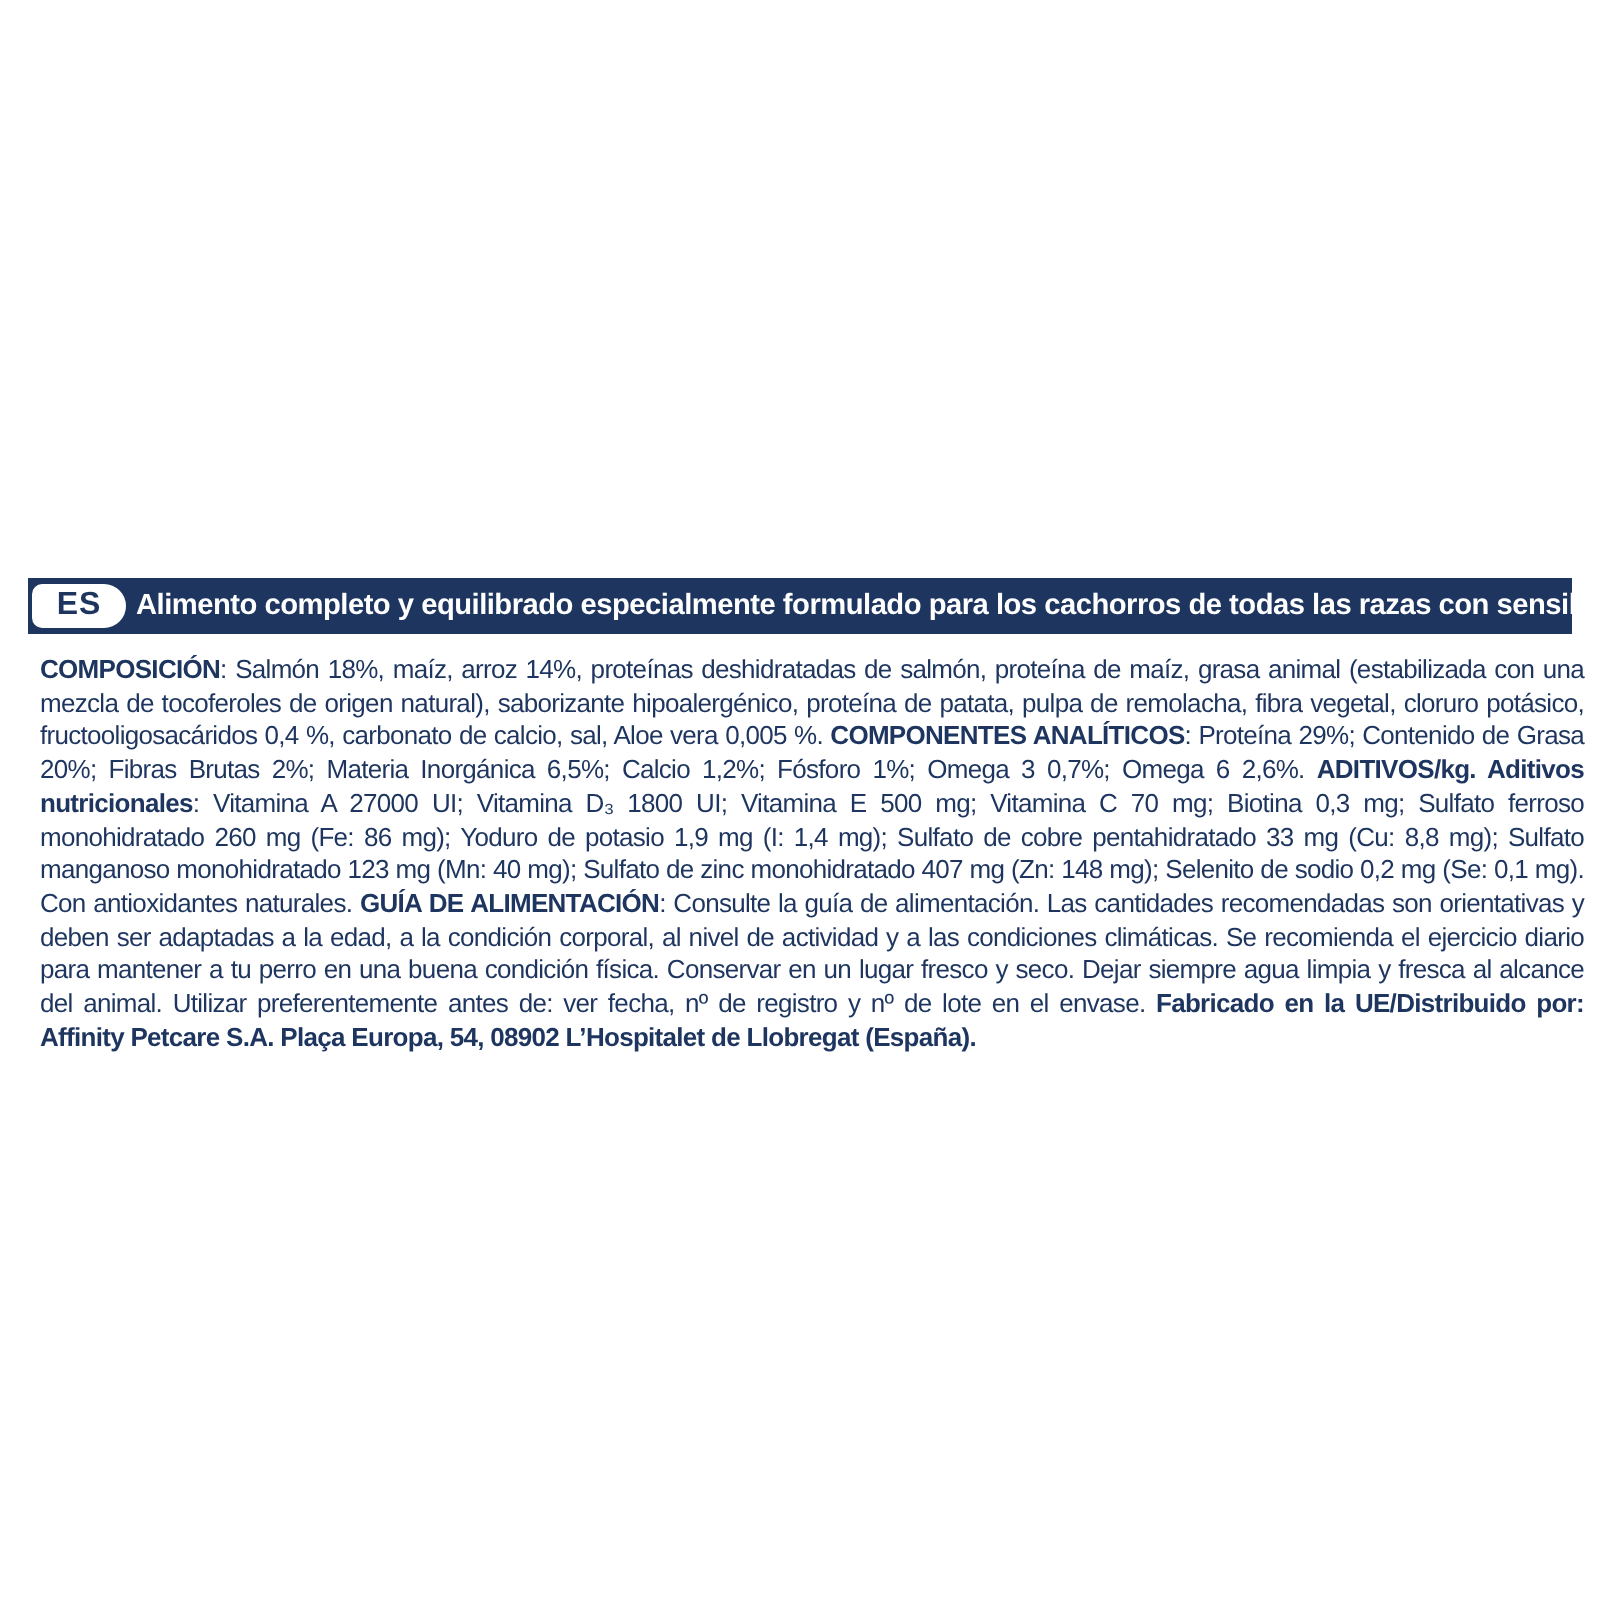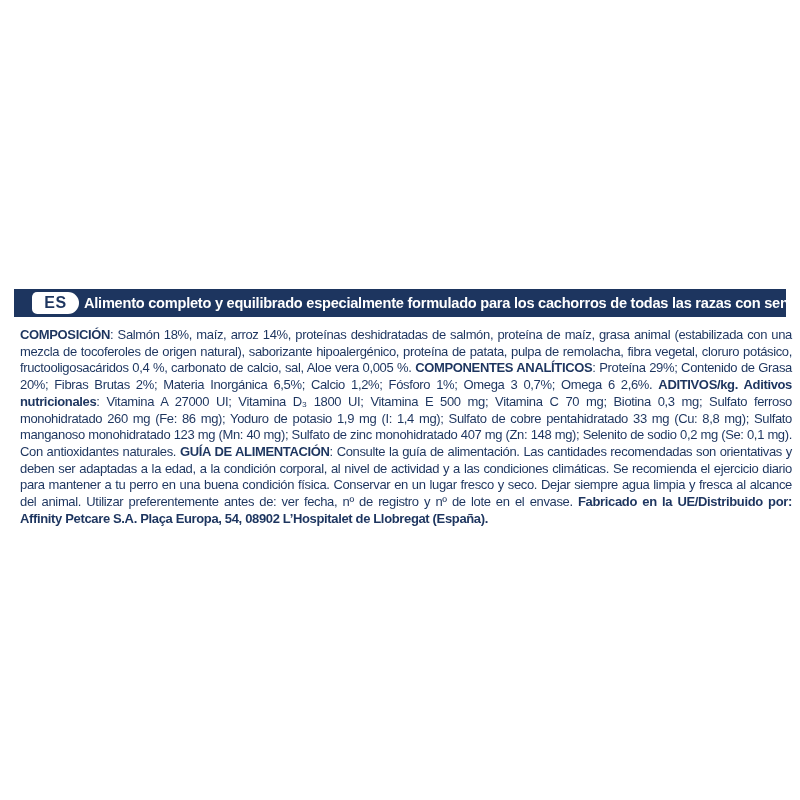--- a/index.html
+++ b/index.html
@@ -21,21 +21,21 @@
     left: 14px;
     width: 772px;
     height: 28px;
     background: #1d355f;
     display: flex;
     align-items: center;
     box-sizing: border-box;
   }
   .es-badge {
     flex: 0 0 auto;
-    margin-left: 18px;
+    margin-left: 2px;
     width: 47px;
     height: 22px;
     background: #ffffff;
     color: #1d355f;
     font-weight: bold;
     font-size: 16px;
     letter-spacing: 0.5px;
     display: flex;
     align-items: center;
     justify-content: center;

